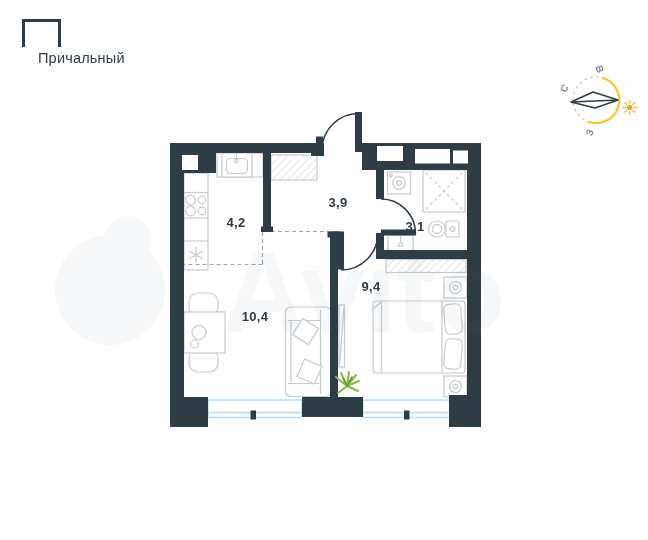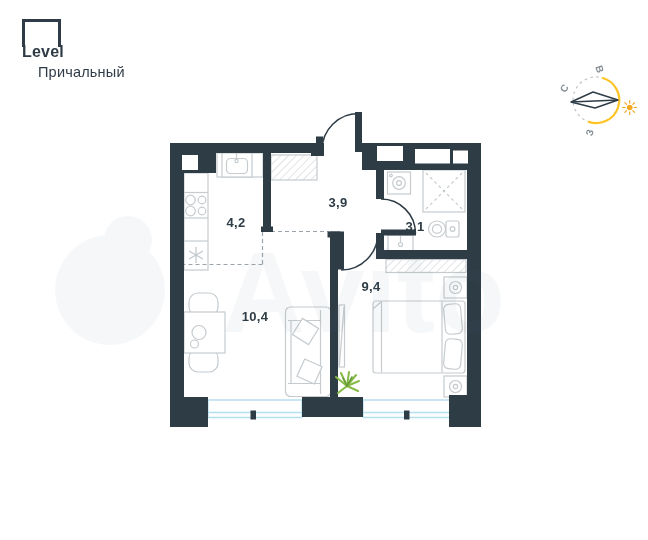--- a/index.html
+++ b/index.html
@@ -18,21 +18,20 @@
   .room-label{fill:#2e3c46;font-size:13px;font-weight:600;letter-spacing:.3px;}
   .compass-letter{fill:#858f95;font-size:10px;font-weight:600;}
 </style>
 </head>
 <body>
 
 <div class="stage">
 
   <div class="logo">
     <div class="logo-square"></div>
-    <div class="logo-word">Level</div>
     <div class="logo-project">Причальный</div>
   </div>
 
   <svg class="compass" width="95" height="100" viewBox="0 0 95 100">
     <circle cx="43" cy="48" r="23" fill="none" stroke="#c3c8cd" stroke-width="1.3" stroke-dasharray="2.5 3.5"></circle>
     <path d="M 48.9,25.8 A 23 23 0 1 1 35.1,69.6" fill="none" stroke="#ffc422" stroke-width="2.2"></path>
     <text class="compass-letter" x="46.7" y="20.5" text-anchor="middle" transform="rotate(72 46.7 17)">В</text>
     <text class="compass-letter" x="11.3" y="39.8" text-anchor="middle" transform="rotate(-55 11.3 36.3)">С</text>
     <text class="compass-letter" x="36.7" y="84" text-anchor="middle" transform="rotate(-75 36.7 80.5)">З</text>
     <g stroke="#2e3c46" stroke-width="1.4" fill="#ffffff" stroke-linejoin="round">

